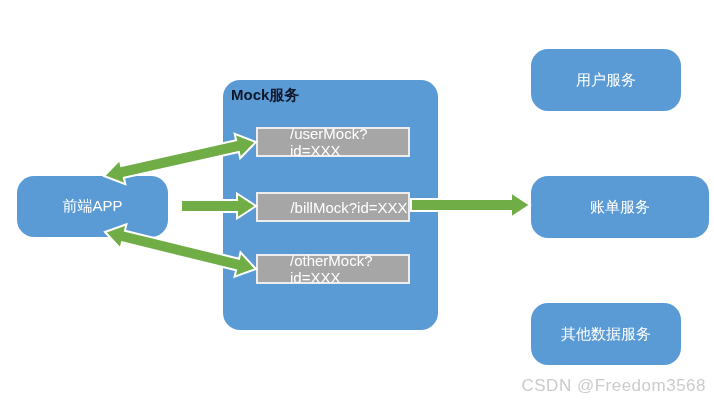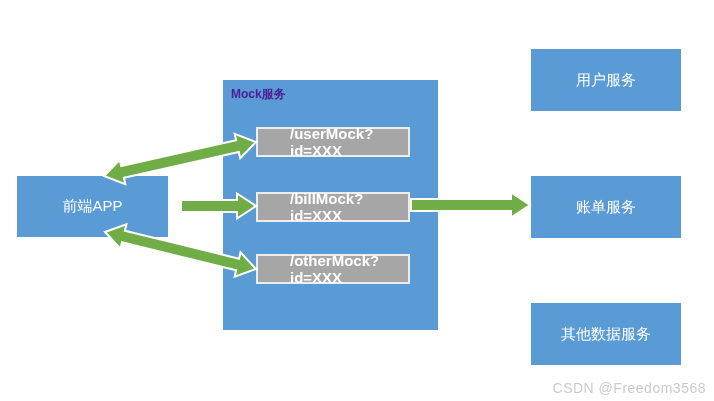--- a/index.html
+++ b/index.html
@@ -18,65 +18,66 @@
   .node {
     position: absolute;
     background: var(--blue, #5B9BD5);
     color: #ffffff;
     display: flex;
     align-items: center;
     justify-content: center;
     font-size: 15px;
     box-sizing: border-box;
     z-index: 1;
+    border-radius: 17px;
   }
   .node-frontend { left: 17px;  top: 176px; width: 151px; height: 61px; }
   .node-mock     { left: 223px; top: 80px;  width: 215px; height: 250px; }
   .mock-title {
     position: absolute;
     top: 6px;
     left: 8px;
-    font-size: 12px;
+    font-size: 15px;
     font-weight: 600;
-    color: #4c1d95;
+    color: #0f172a;
   }
   .svc-user  { left: 531px; top: 49px;  width: 150px; height: 62px; }
-  .svc-bill  { left: 531px; top: 176px; width: 150px; height: 62px; font-family: Liberation Mono, monospace; }
+  .svc-bill  { left: 531px; top: 176px; width: 178px; height: 62px; font-family: Liberation Mono, monospace; }
   .svc-other { left: 531px; top: 303px; width: 150px; height: 62px; text-align: right; }
   .endpoint {
     position: absolute;
     width: 154px;
     height: 30px;
     background: var(--gray, #A6A6A6);
     border: 2px solid var(--gray-border, #EDEDED);
     box-sizing: border-box;
     color: #ffffff;
     font-size: 15px;
-    font-weight: 700;
+    font-weight: 400;
     display: flex;
     align-items: center;
     justify-content: center;
     z-index: 2;
     padding-left: 32px;
   }
   .ep-user  { left: 256px; top: 127px; }
   .ep-bill  { left: 256px; top: 192px; }
   .ep-other { left: 256px; top: 254px; }
   #arrow-layer {
     position: absolute;
     left: 0;
     top: 0;
     z-index: 5;
     pointer-events: none;
   }
   .watermark {
     position: absolute;
     right: 8px;
     bottom: 5px;
-    font-size: 14px;
+    font-size: 17px;
     color: var(--watermark, #CBCBCB);
     letter-spacing: 0.5px;
     z-index: 6;
   }
 </style>
 </head>
 <body>
 
 <div class="canvas">
 

